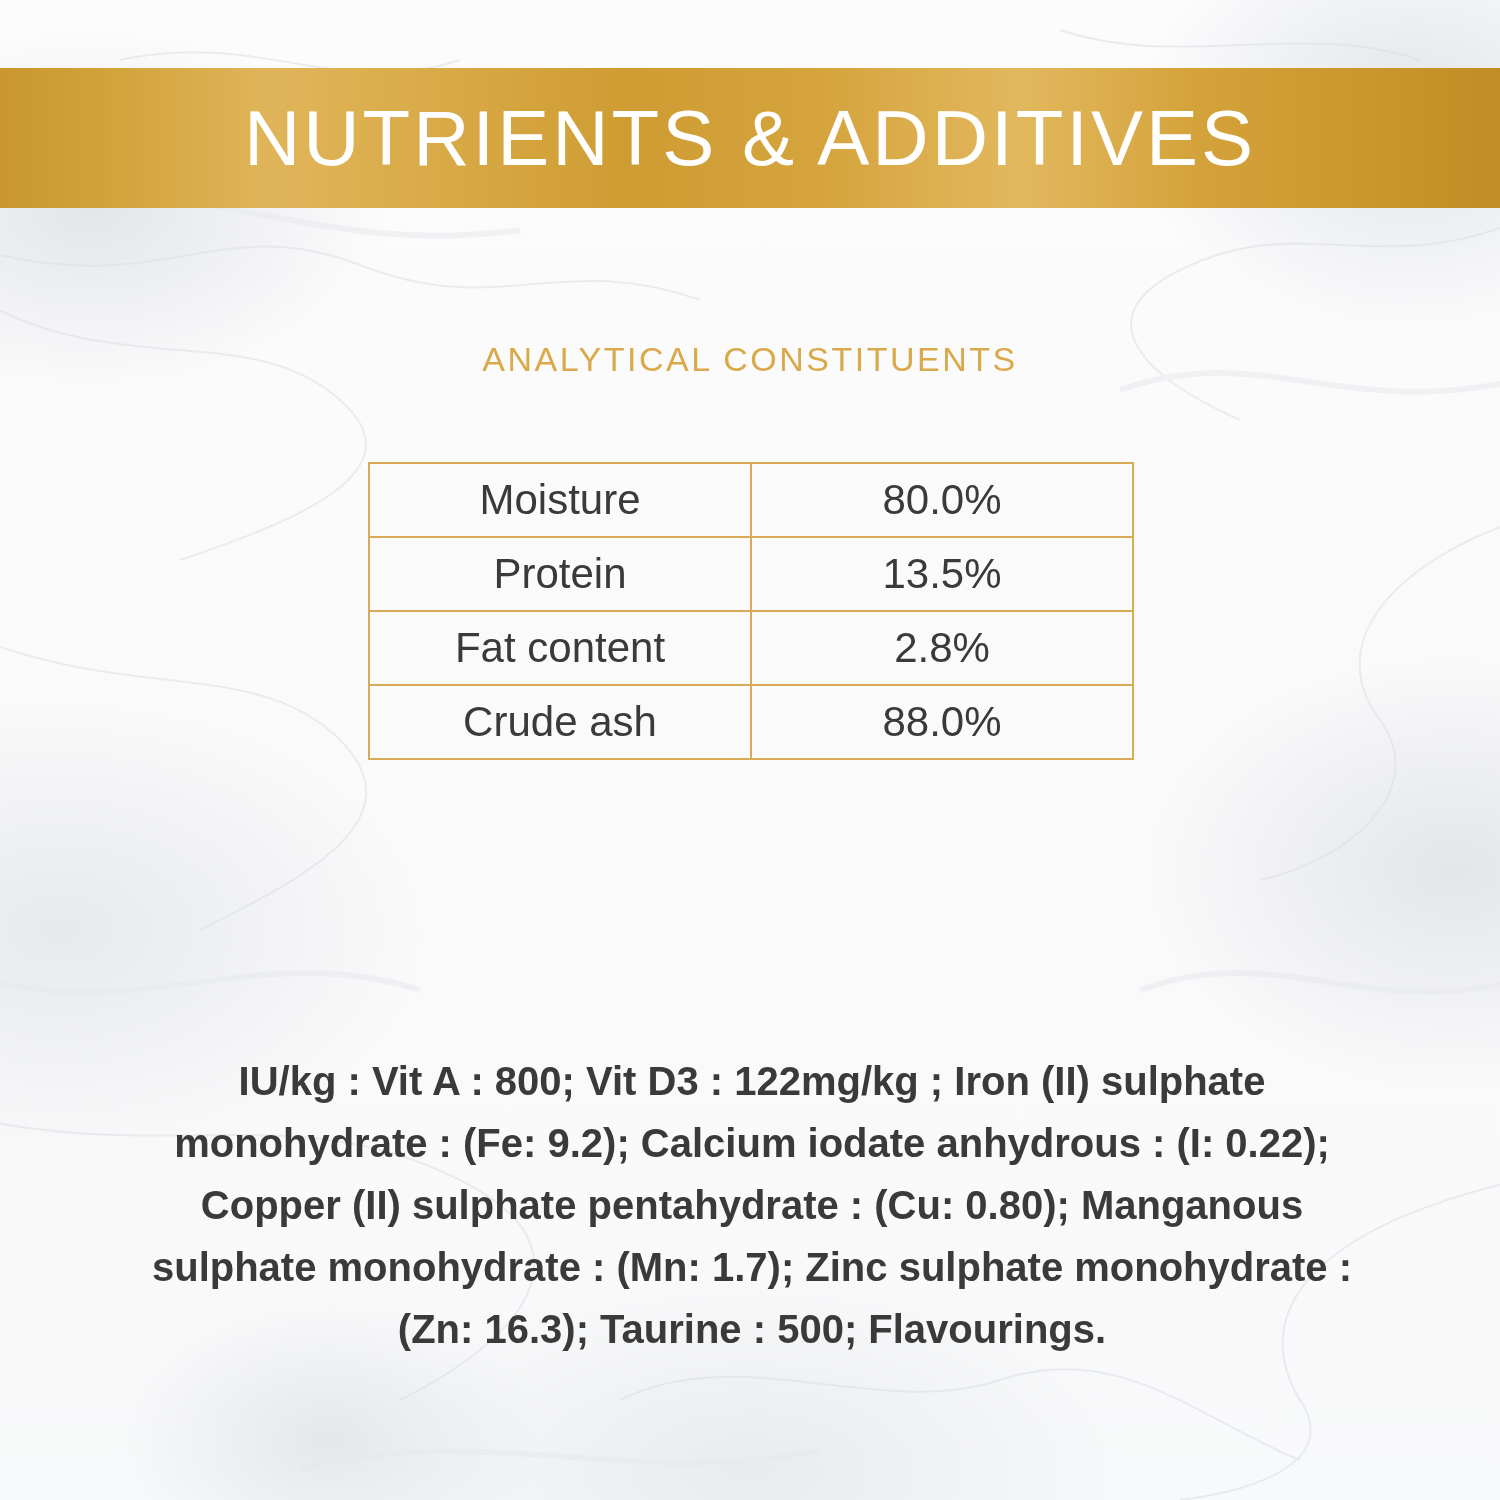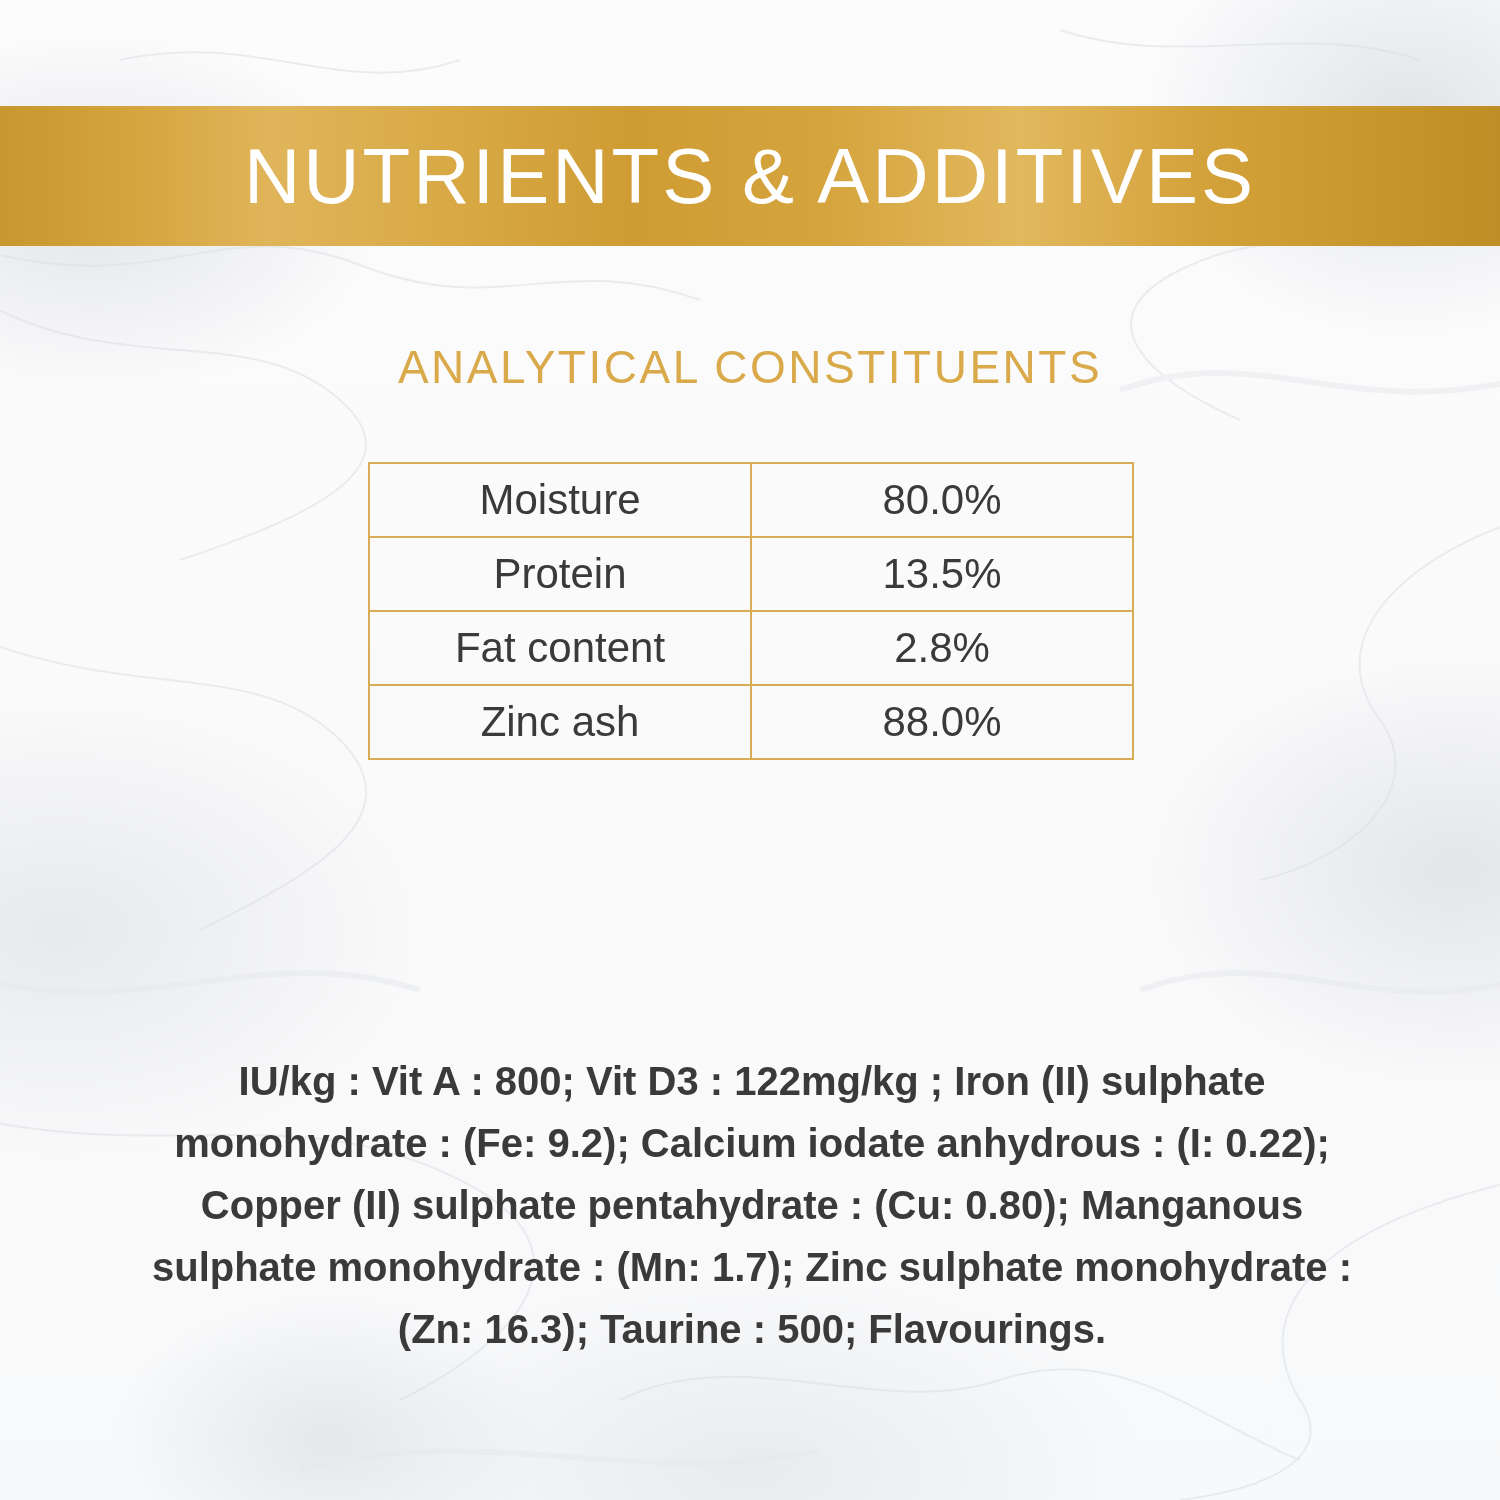--- a/index.html
+++ b/index.html
@@ -48,38 +48,37 @@
     top: 68px;
     width: 1500px;
     height: 140px;
     background: linear-gradient(90deg,
       #c8972f 0%, #d3a33c 8%, #e0b55a 18%, #d8a945 30%,
       #cf9c33 42%, #d5a43d 55%, #e2b85e 68%, #d4a23a 80%,
       #c9962c 92%, #c08d26 100%);
     display: flex;
     align-items: center;
     justify-content: center;
-    margin-top: 38px;
   }
   .banner-title {
     color: #ffffff;
     font-size: 78px;
     letter-spacing: 3px;
     font-weight: 400;
     line-height: 1;
     white-space: nowrap;
   }
 
   
   .section-heading {
     position: absolute;
     width: 100%;
     text-align: center;
     color: #d9a94a;
-    font-size: 46px;
+    font-size: 34px;
     letter-spacing: 2.5px;
     font-weight: 400;
     white-space: nowrap;
   }
   #analytical-heading { top: 340px; }
   #additives-heading  { top: 955px; }
 
   
   .table-wrap {
     position: absolute;
@@ -162,21 +161,21 @@
         </tr>
         <tr>
           <td class="name">Protein</td>
           <td class="value">13.5%</td>
         </tr>
         <tr>
           <td class="name">Fat content</td>
           <td class="value">2.8%</td>
         </tr>
         <tr>
-          <td class="name">Zinc ash</td>
+          <td class="name">Crude ash</td>
           <td class="value">88.0%</td>
         </tr>
       </tbody>
     </table>
   </div>
 
 
   <div class="additives-text">IU/kg : Vit A : 800; Vit D3 : 122mg/kg ; Iron (II) sulphate monohydrate : (Fe: 9.2); Calcium iodate anhydrous : (I: 0.22); Copper (II) sulphate pentahydrate : (Cu: 0.80); Manganous sulphate monohydrate : (Mn: 1.7); Zinc sulphate monohydrate : (Zn: 16.3); Taurine : 500; Flavourings.</div>
 
 </div>

